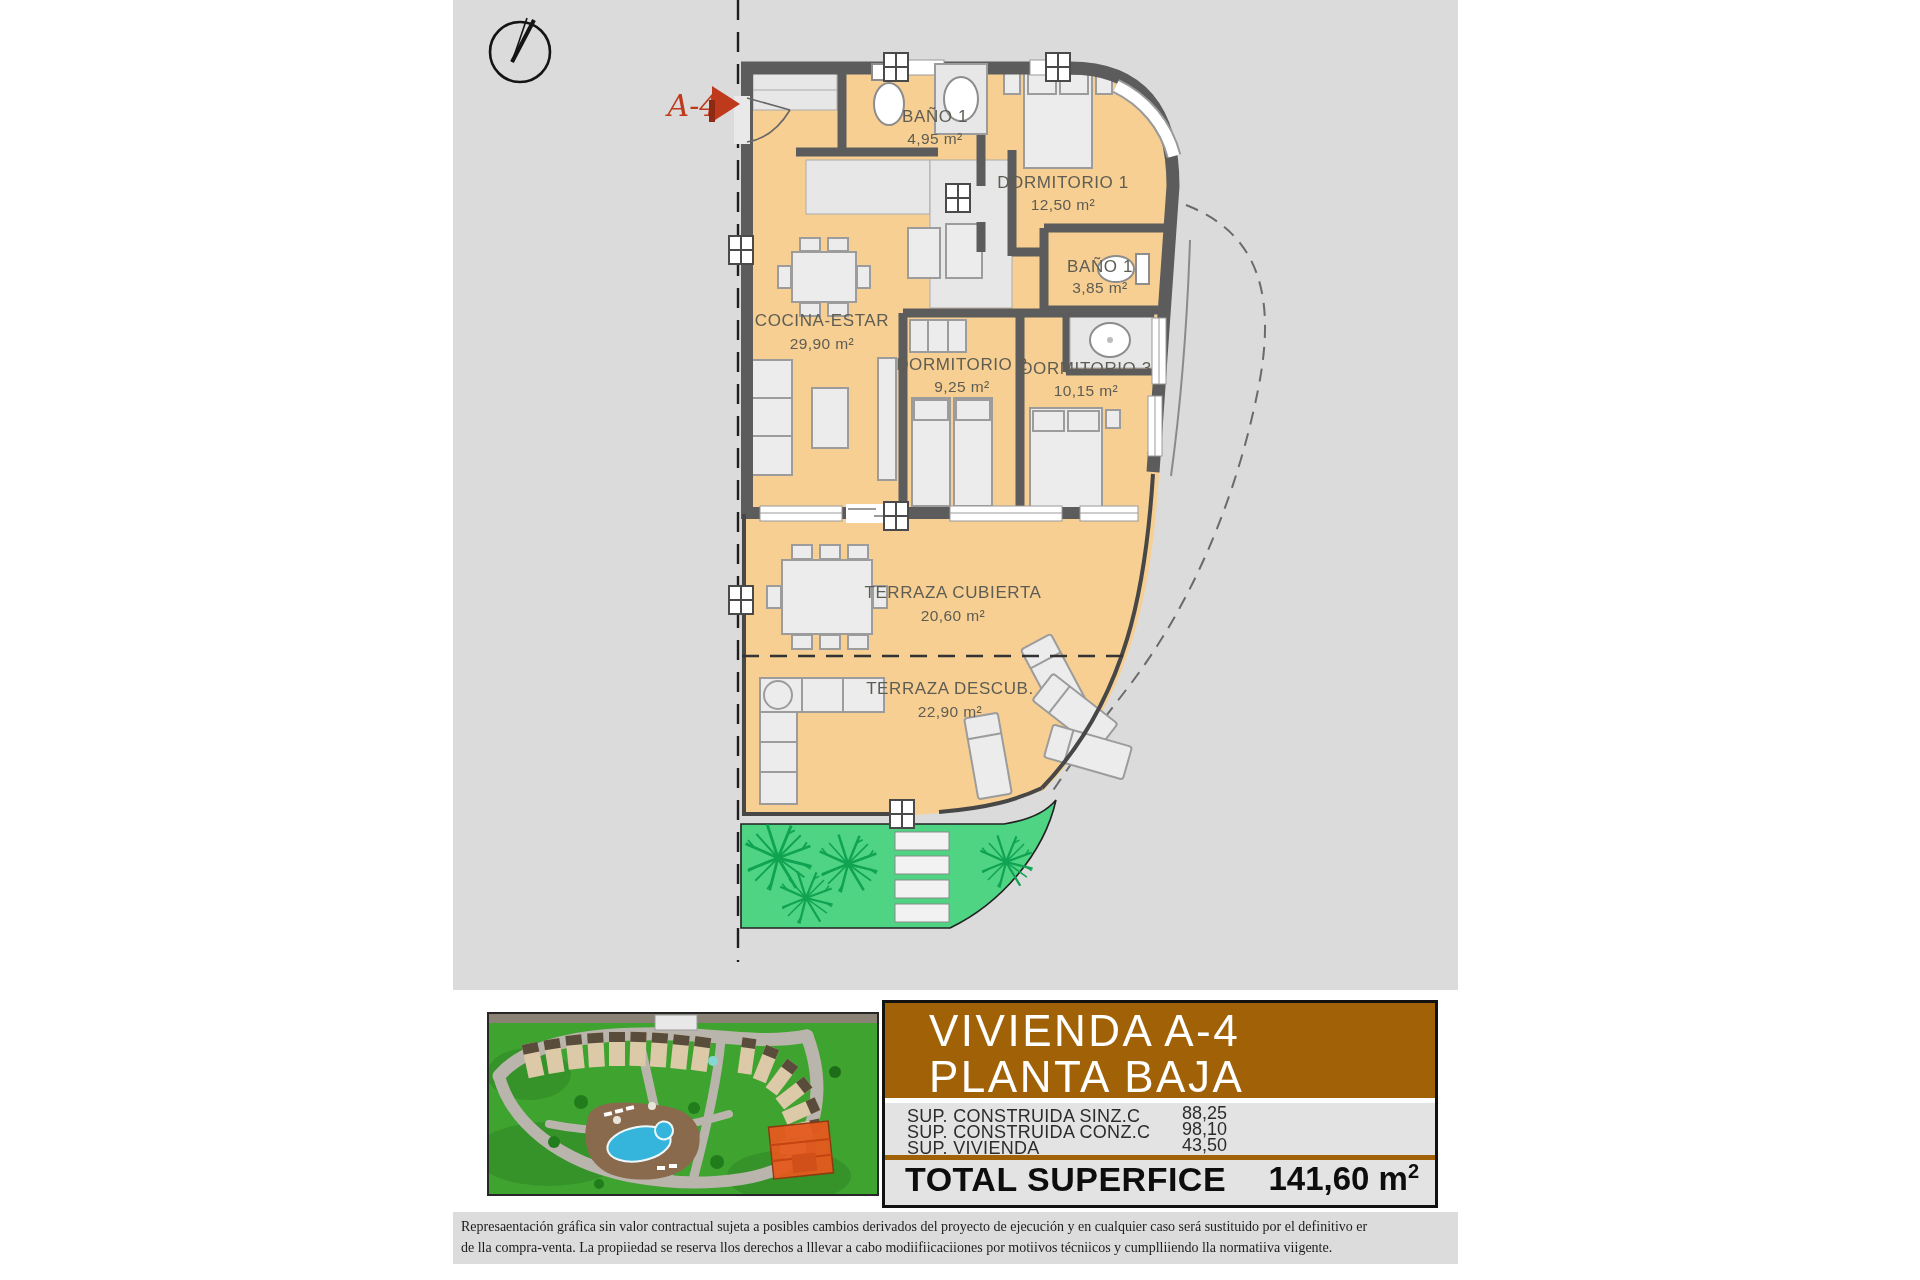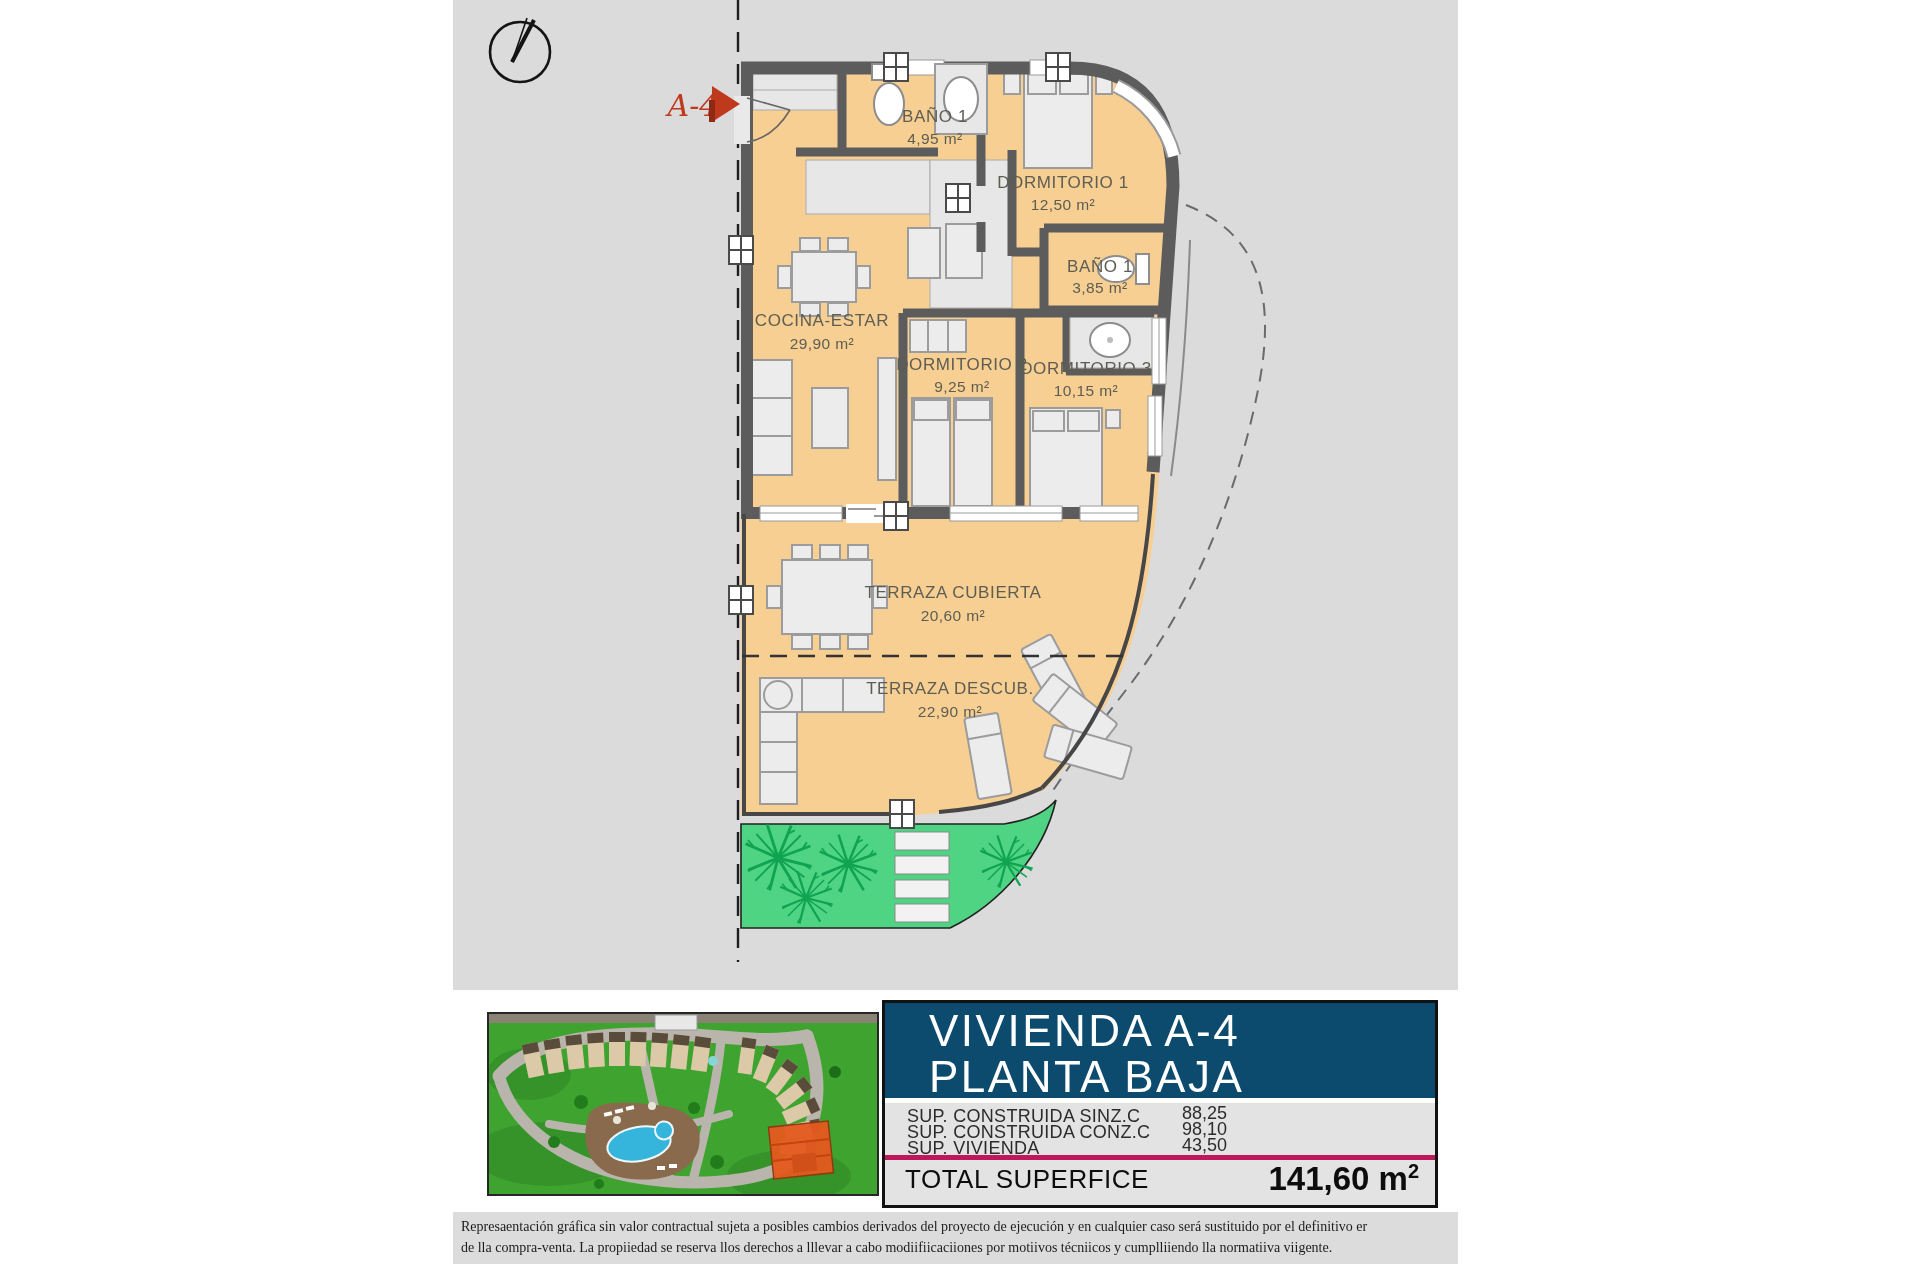--- a/index.html
+++ b/index.html
@@ -9,31 +9,31 @@
   .room-name{font-size:17px;letter-spacing:.6px;fill:#5d5d54;}
   .room-area{font-size:15.5px;letter-spacing:.4px;fill:#5d5d54;}
   .marker-text{font-family:"DejaVu Serif", serif;font-style:italic;font-size:30px;fill:#bf3a1c;}
 
   
   .thumb{position:absolute;left:487px;top:1012px;width:388px;height:180px;
          border:2px solid #262626;background:#3fa32f;}
   
   .info-panel{position:absolute;left:882px;top:1000px;width:556px;height:208px;
               box-sizing:border-box;border:3px solid #121212;background:#e3e3e3;}
-  .panel-header{height:100px;box-sizing:border-box;background:#0c4a6e;border-bottom:5px solid #ffffff;
+  .panel-header{height:100px;box-sizing:border-box;background:#a16207;border-bottom:5px solid #ffffff;
                 color:#ffffff;font-size:44px;line-height:46px;letter-spacing:2.5px;
                 padding:5px 0 0 44px;}
-  .panel-rows{height:57px;box-sizing:border-box;border-bottom:5px solid #be185d;
+  .panel-rows{height:57px;box-sizing:border-box;border-bottom:5px solid #a16207;
               padding:5px 0 0 22px;position:relative;}
   .rows-labels div{font-size:18px;line-height:16px;color:#2c2c2c;letter-spacing:.3px;}
   .rows-values{position:absolute;left:297px;top:2px;text-align:center;}
   .rows-values div{font-size:18px;line-height:16px;color:#2c2c2c;}
   .panel-total{height:38px;display:flex;justify-content:space-between;align-items:center;
                padding:0 16px 0 20px;}
-  .total-label{font-size:26px;font-weight:normal;color:#0d0d0d;letter-spacing:.5px;}
+  .total-label{font-size:34px;font-weight:bold;color:#0d0d0d;letter-spacing:.5px;}
   .total-value{font-size:33px;font-weight:bold;color:#0d0d0d;text-align:center;}
   .total-value sup{font-size:20px;}
   
   .disclaimer{position:absolute;left:453px;top:1212px;width:1005px;height:52px;background:#dcdcdc;}
   .disclaimer-text{position:absolute;left:8px;top:4px;width:1042px;overflow:hidden;font-family:Liberation Serif, serif;}
   .disclaimer-text div{white-space:nowrap;font-size:14px;line-height:21px;color:#1c1c1c;}
 </style>
 </head>
 <body>
 

